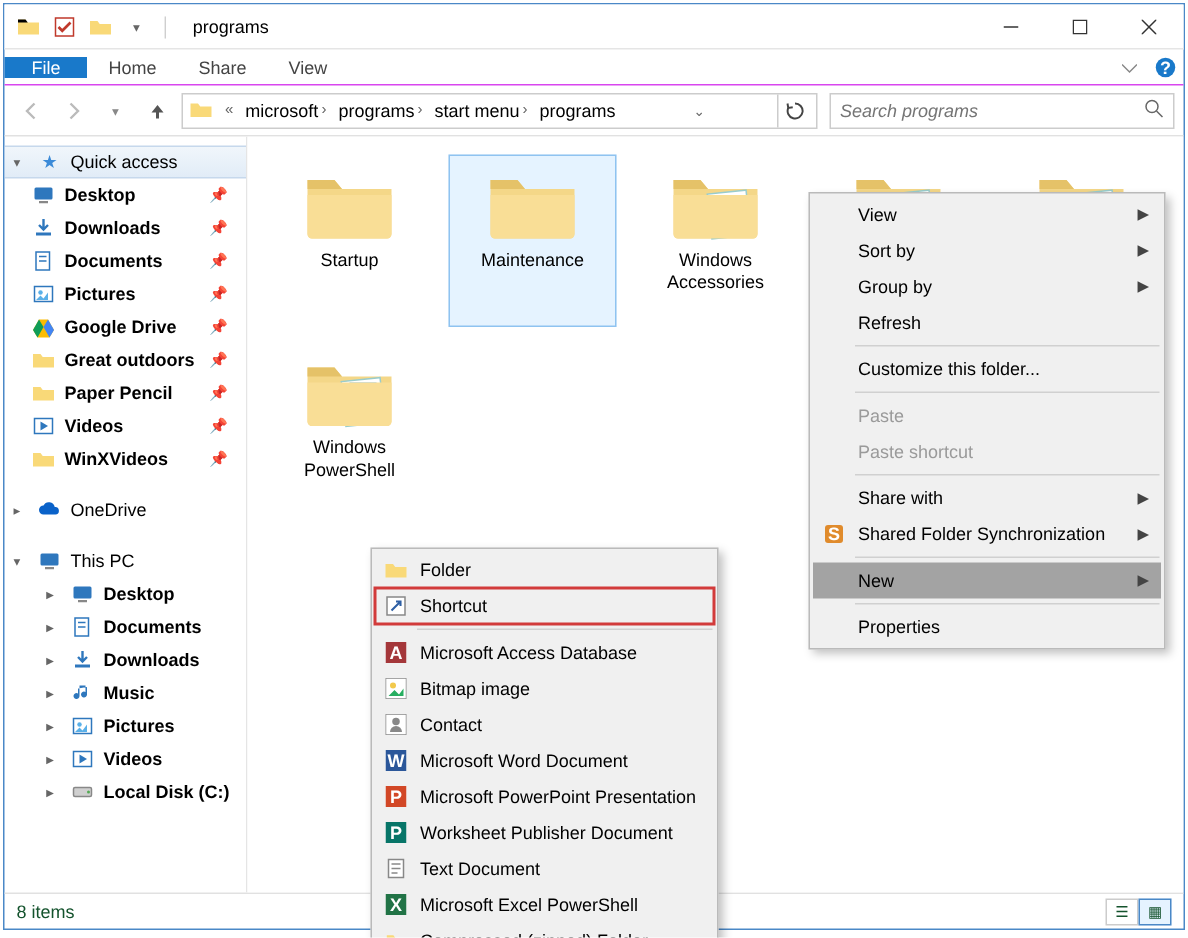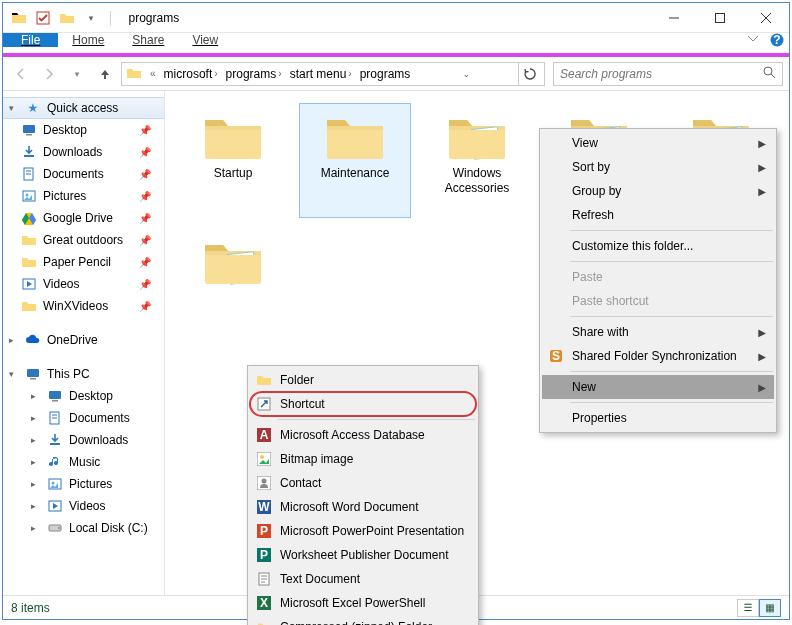--- a/index.html
+++ b/index.html
@@ -7,21 +7,21 @@
 
 .window { border: 1px solid #4a88c7; width: 788px; height: 618px; margin: 2px; background: #fff; display: flex; flex-direction: column; }
 
 .titlebar { height: 30px; background: #fff; display: flex; align-items: center; padding: 0 0 0 6px; border-bottom: 1px solid #e5e5e5; }
 .titlebar .qat { display: flex; align-items: center; gap: 4px; }
 .titlebar .qat-icon { width: 20px; height: 20px; display: flex; align-items: center; justify-content: center; }
 .titlebar .title { margin-left: 8px; color: #000; }
 .titlebar .win-controls { margin-left: auto; display: flex; }
 .titlebar .win-btn { width: 46px; height: 30px; display: flex; align-items: center; justify-content: center; color: #333; }
 
-.ribbon-tabs { height: 24px; display: flex; align-items: flex-start; border-bottom: 4px solid #d946ef; text-decoration: underline; }
+.ribbon-tabs { height: 24px; display: flex; align-items: center; border-bottom: 1px solid #d946ef; }
 .ribbon-tabs .tab { padding: 0 14px; display: flex; align-items: center; color: #444; cursor: default; }
 .ribbon-tabs .tab.file { background: #1979ca; color: #fff; padding: 0 18px; }
 .ribbon-tabs .spacer { flex: 1; }
 .ribbon-tabs .collapse { width: 24px; display: flex; align-items: center; justify-content: center; color: #666; }
 .ribbon-tabs .help { width: 24px; display: flex; align-items: center; justify-content: center; color: #1979ca; }
 
 .navbar { height: 34px; display: flex; align-items: center; padding: 4px 6px; gap: 4px; border-bottom: 1px solid #e1e1e1; }
 .nav-btn { width: 24px; height: 24px; display: flex; align-items: center; justify-content: center; color: #999; border-radius: 2px; }
 .nav-btn.enabled { color: #333; }
 .breadcrumb-box { flex: 1; height: 24px; border: 1px solid #ccc; display: flex; align-items: center; padding: 0 2px; background: #fff; }
@@ -30,21 +30,21 @@
 .crumb-sep { color: #666; font-size: 10px; }
 .refresh { width: 24px; height: 22px; display: flex; align-items: center; justify-content: center; color: #333; border-left: 1px solid #ccc; margin-left: auto; }
 .searchbox { width: 230px; height: 24px; border: 1px solid #ccc; display: flex; align-items: center; padding: 0 6px; margin-left: 4px; }
 .searchbox input { border: none; outline: none; flex: 1; color: #888; font-style: italic; }
 .searchbox .search-icon { color: #666; }
 
 .body-area { flex: 1; display: flex; overflow: hidden; }
 
 .sidebar { width: 162px; border-right: 1px solid #e5e5e5; padding: 6px 0; overflow-y: auto; overflow-x: hidden; }
 .side-group { margin-bottom: 12px; }
-.side-item { display: flex; align-items: center; padding: 2px 4px 2px 18px; gap: 6px; cursor: default; height: 22px; white-space: nowrap; }
+.side-item { display: flex; align-items: center; padding: 2px 4px 2px 18px; gap: 6px; cursor: default; height: 22px; white-space: nowrap; font-weight: bold; }
 .side-item.header { padding-left: 6px; font-weight: normal; }
 .side-item.header.qa { background: linear-gradient(to bottom, #f0f6fb, #e1ecf7); border-top: 1px solid #c6d8ec; border-bottom: 1px solid #c6d8ec; }
 .side-item .s-icon { width: 16px; height: 16px; flex: none; display: flex; align-items: center; justify-content: center; }
 .side-item .pin { margin-left: auto; margin-right: 8px; color: #888; font-size: 10px; }
 .side-item .expand { width: 10px; color: #666; font-size: 9px; }
 
 .content { flex: 1; position: relative; background: #fff; padding: 12px; overflow: auto; }
 .folder-grid { display: flex; flex-wrap: wrap; gap: 10px 10px; align-content: flex-start; }
 .folder-tile { width: 112px; display: flex; flex-direction: column; align-items: center; text-align: center; padding: 6px 2px; border: 1px solid transparent; }
 .folder-tile.selected { border: 1px solid #8fc3f0; background: #e5f3ff; }
@@ -57,21 +57,21 @@
 .statusbar .view-btn.active { border-color: #4a88c7; background: #e5f3ff; }
 
 
 .ctx-menu { position: absolute; background: #f0f0f0; border: 1px solid #bababa; box-shadow: 3px 3px 6px rgba(0,0,0,0.25); padding: 2px; z-index: 100; }
 .ctx-item { display: flex; align-items: center; height: 24px; padding: 0 28px 0 30px; cursor: default; position: relative; white-space: nowrap; }
 .ctx-item.highlighted { background: #a3a3a3; }
 .ctx-item.disabled { color: #9a9a9a; }
 .ctx-item .ci-icon { position: absolute; left: 6px; width: 16px; height: 16px; display: flex; align-items: center; justify-content: center; }
 .ctx-item .submenu-arrow { position: absolute; right: 8px; font-size: 10px; color: #444; }
 .ctx-sep { height: 1px; background: #d0d0d0; margin: 3px 1px 3px 28px; }
-.ctx-item.boxed { outline: 2px solid #d23b3b; outline-offset: -1px; border-radius: 12px; }
+.ctx-item.boxed { outline: 2px solid #d23b3b; outline-offset: -1px; }
 
 
 .folder-svg { fill: #f9d978; }
 
 </style>
 </head>
 <body>
 
 <div class="window">
 
@@ -448,20 +448,21 @@
             <div class="label">Windows Ease of Access</div>
           </div>
           <div class="folder-tile">
             <div class="big-icon"><svg width="64" height="52" viewBox="0 0 64 52">
                 <path d="M4 10h18l5 6h33v30a3 3 0 01-3 3H7a3 3 0 01-3-3z" fill="#f4d788"></path>
                 <path d="M4 10h18l5 6H4z" fill="#e5c268"></path>
                 <rect x="28" y="18" width="26" height="30" fill="#fff" stroke="#9cc" transform="rotate(-6 41 33)"></rect>
                 <rect x="32" y="20" width="18" height="14" fill="#6fb8e8"></rect>
                 <path d="M4 20h56v26a3 3 0 01-3 3H7a3 3 0 01-3-3z" fill="#f9de96"></path>
               </svg></div>
+            <div class="label">Windows PowerShell</div>
           </div>
         </div>
     </div>
   </div>
 
   <div class="statusbar">
     <span>8 items</span>
     <div class="view-toggle">
       <div class="view-btn">☰</div>
       <div class="view-btn active">▦</div>

